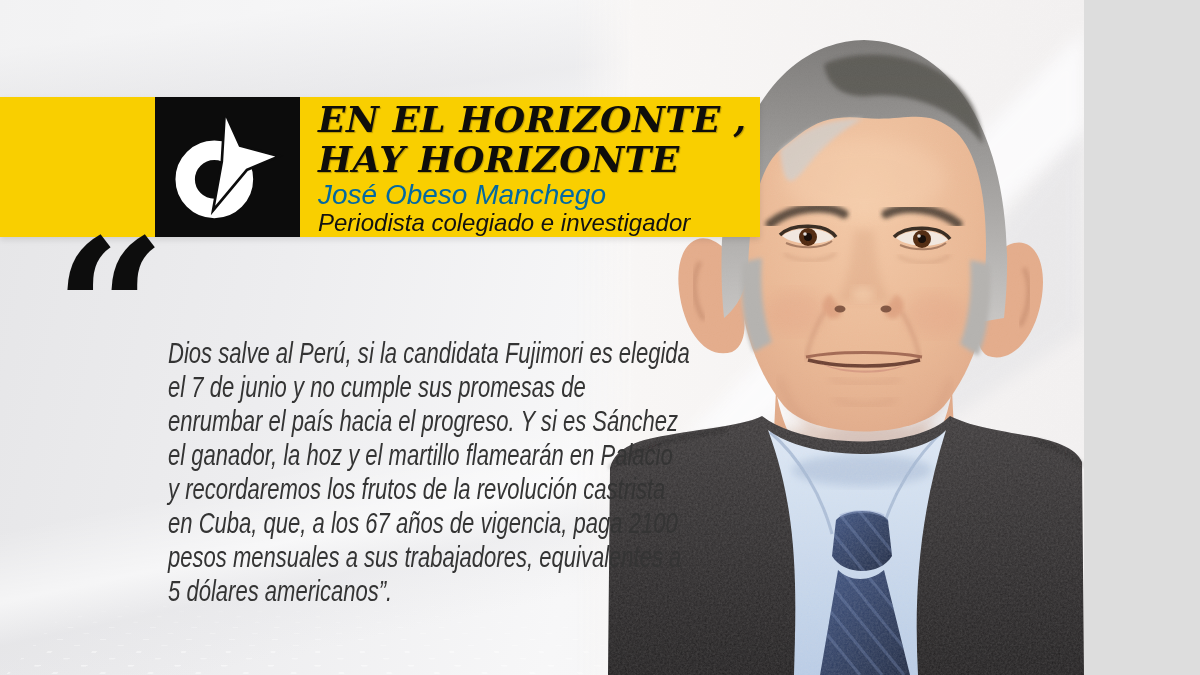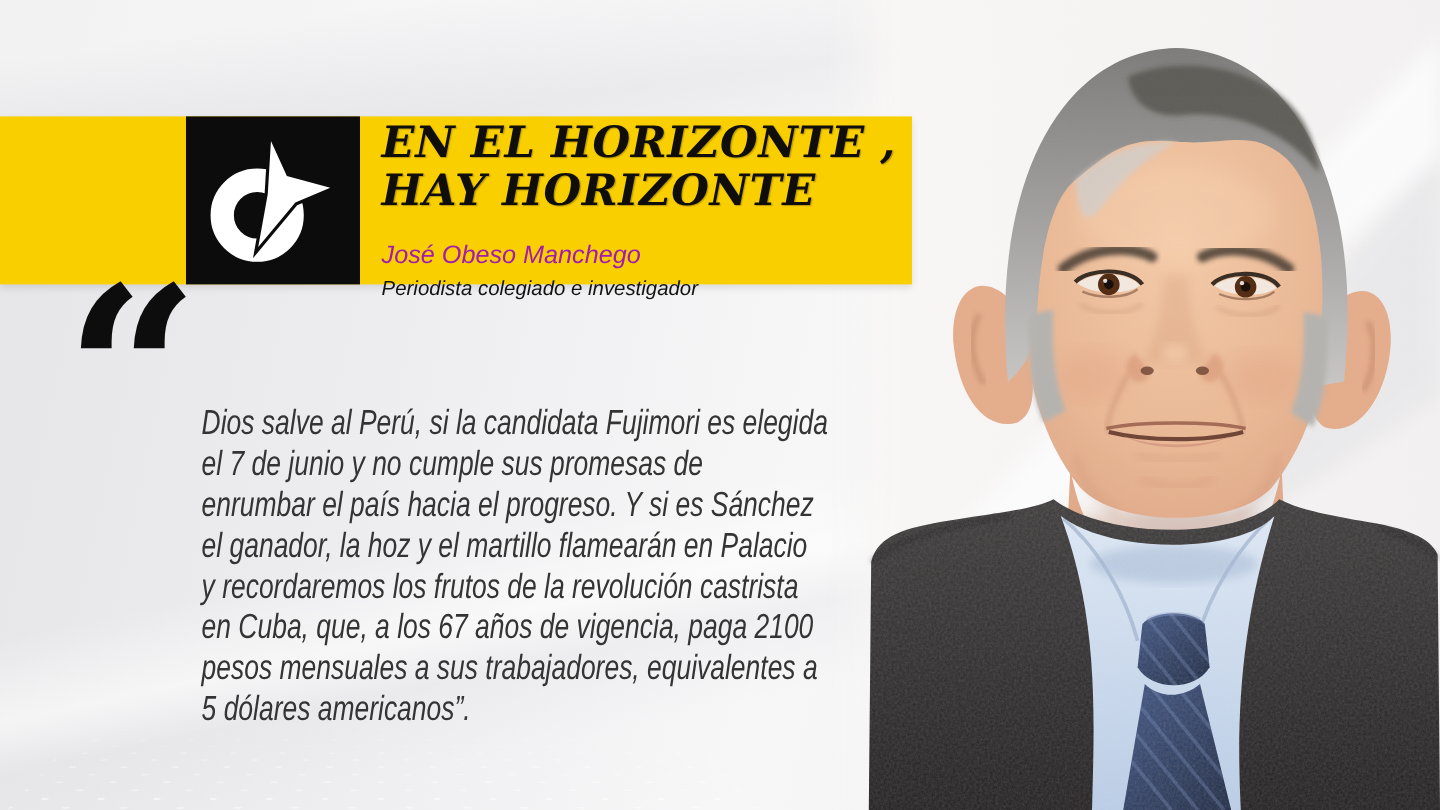--- a/index.html
+++ b/index.html
@@ -1,17 +1,17 @@
 <!DOCTYPE html>
 <html><head>
 <meta charset="utf-8">
 <style>
   html,body{margin:0;padding:0;background:#ddd;}
   .stage{
-    position:relative;width:1200px;height:675px;overflow:hidden;
+    position:relative;width:1084px;height:675px;overflow:hidden;
     background:linear-gradient(102deg,#e5e5e7 0%,#ededef 28%,#f7f7f8 56%,#f0f0f2 100%);
     font-family:"Liberation Sans", sans-serif;
   }
   
   .bg-streak{
     position:absolute;left:0;top:400px;width:780px;height:275px;
     background:linear-gradient(168deg, rgba(255,255,255,0) 30%, rgba(255,255,255,.55) 46%, rgba(226,226,229,.35) 56%, rgba(255,255,255,0) 72%);
     pointer-events:none;
   }
   .bg-streak2{
@@ -46,24 +46,24 @@
   }
   .logo-box svg{width:128px;height:124px;}
   .titles{position:absolute;left:318px;top:2px;}
   .title{
     font-family:"DejaVu Serif","Liberation Serif",serif;
     font-style:italic;font-weight:700;font-size:36px;line-height:40px;
     color:#0f0e0a;letter-spacing:.5px;white-space:nowrap;
     text-shadow:1px 1px 1px rgba(90,72,0,.40);
   }
   .author{
-    margin-top:20px;font-style:italic;font-weight:500;font-size:21px;line-height:28px;
-    color:#a21caf;white-space:nowrap;
-  }
-  .role{font-style:italic;font-weight:500;font-size:17px;line-height:28px;color:#121212;white-space:nowrap;}
+    margin-top:2px;font-style:italic;font-weight:500;font-size:28px;line-height:28px;
+    color:#0369a1;white-space:nowrap;
+  }
+  .role{font-style:italic;font-weight:500;font-size:24px;line-height:28px;color:#121212;white-space:nowrap;}
   
   .qmark{
     position:absolute;left:54px;top:226px;z-index:3;height:170px;line-height:170px;
     font-family:"DejaVu Serif","Liberation Serif",serif;font-weight:700;
     font-size:195px;color:#0d0d0d;user-select:none;
   }
   
   .quote{
     position:absolute;left:168px;top:336px;z-index:3;
     font-style:italic;font-size:29px;line-height:34px;color:#343434;

